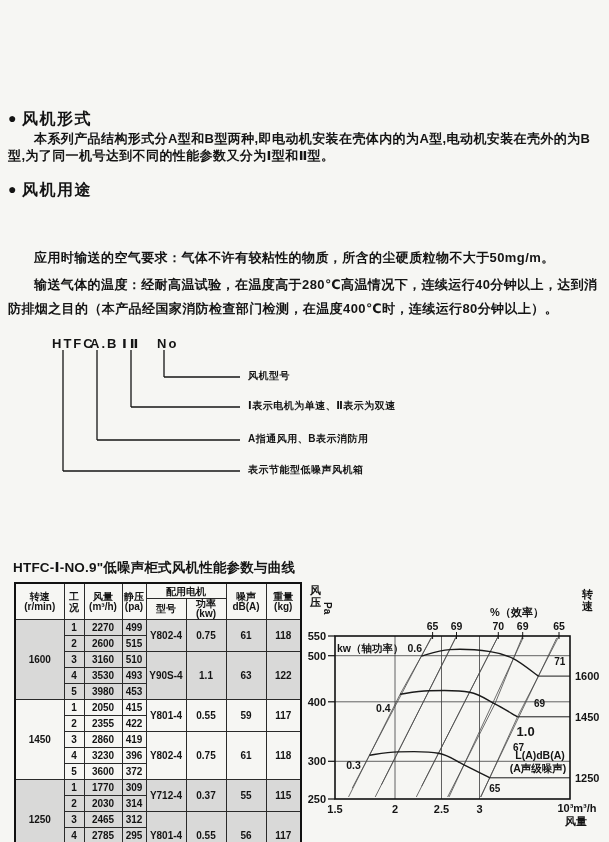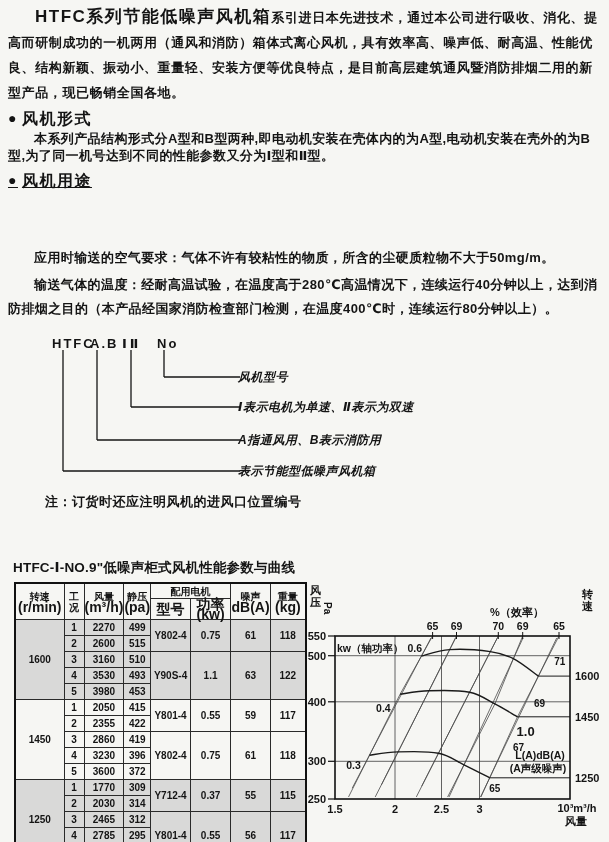--- a/index.html
+++ b/index.html
@@ -12,43 +12,42 @@
     font-weight:bold;
     overflow:hidden;
   }
   .abs{position:absolute;}
   .intro{left:8px;top:4px;width:594px;font-size:13px;line-height:25px;letter-spacing:0.6px;text-indent:27px;margin:0;}
   .intro .big-title{font-size:17px;letter-spacing:1.5px;}
   .sec-head{font-size:16px;letter-spacing:1.5px;left:8px;}
   .sec-head .bullet{font-size:14px;margin-right:4px;position:relative;top:-1px;}
   .para{left:8px;width:596px;font-size:13px;line-height:17px;letter-spacing:0.4px;text-indent:26px;margin:0;}
   .code-part{top:336px;font-size:13px;letter-spacing:2px;}
-  .diagram-label{left:238px;font-size:12px;letter-spacing:0.5px;white-space:nowrap;font-style:italic;}
+  .diagram-label{left:248px;font-size:10px;letter-spacing:0.5px;white-space:nowrap;}
   .note-line{left:45px;top:493px;font-size:13px;letter-spacing:0.5px;}
   .tbl-title{left:13px;top:559px;font-size:13.5px;letter-spacing:0.2px;white-space:nowrap;}
   table.ptable{border-collapse:collapse;border:2px solid #111;background:transparent;}
   .ptable th,.ptable td{border:1px solid #2a2a2a;text-align:center;vertical-align:middle;padding:0;font-weight:bold;}
   .ptable th{height:14px;}
   .ptable td{height:15px;font-size:10px;}
   .h1{font-size:10px;line-height:11px;}
-  .h2{font-size:14px;line-height:10px;font-weight:bold;}
+  .h2{font-size:10px;line-height:10px;font-weight:bold;}
   tr.shade td{background:#d9d9d8;}
   svg text{font-family:"Liberation Sans","DejaVu Sans",sans-serif;font-weight:bold;fill:#141414;}
 </style>
 </head>
 <body>
 
 <div class="page">
 
-  <p class="abs intro"><span class="big-title">HTFC系列节能低噪声风机箱</span><span>系引进日本先进技术，通过本公司进行吸收、消化、提高而研制成功的一机两用（通风和消防）箱体式离心风机，具有效率高、噪声低、耐高温、性能优良、结构新颖、振动小、重量轻、安装方便等优良特点，是目前高层建筑通风暨消防排烟二用的新型产品，现已畅销全国各地。</span></p>
 
   <div class="abs sec-head" style="top:109px;"><span class="bullet">●</span><span>风机形式</span></div>
   <p class="abs para" style="top:130px;">本系列产品结构形式分A型和B型两种,即电动机安装在壳体内的为A型,电动机安装在壳外的为B型,为了同一机号达到不同的性能参数又分为Ⅰ型和Ⅱ型。</p>
 
-  <div class="abs sec-head" style="top:171px;text-decoration:underline;"><span class="bullet">●</span><span>风机用途</span></div>
+  <div class="abs sec-head" style="top:180px;"><span class="bullet">●</span><span>风机用途</span></div>
   <p class="abs para" style="top:249px;">应用时输送的空气要求：气体不许有较粘性的物质，所含的尘硬质粒物不大于50mg/m。</p>
   <p class="abs para" style="top:273px;line-height:24px;">输送气体的温度：经耐高温试验，在温度高于280℃高温情况下，连续运行40分钟以上，达到消防排烟之目的（本产品经国家消防检查部门检测，在温度400℃时，连续运行80分钟以上）。</p>
 
   <span class="abs code-part" style="left:52px;">HTFC</span>
   <span class="abs code-part" style="left:90px;">A.B</span>
   <span class="abs code-part" style="left:122px;letter-spacing:3px;">ⅠⅡ</span>
   <span class="abs code-part" style="left:157px;">No</span>
 
   <svg class="abs" style="left:0;top:350px;" width="609" height="135">
     <g stroke="#141414" stroke-width="1.3">
@@ -59,21 +58,20 @@
       <line x1="164" y1="27" x2="240" y2="27"></line>
       <line x1="131" y1="57" x2="240" y2="57"></line>
       <line x1="97" y1="90" x2="240" y2="90"></line>
       <line x1="63" y1="121" x2="240" y2="121"></line>
     </g>
   </svg>
   <div class="abs diagram-label" style="top:369px;">风机型号</div>
   <div class="abs diagram-label" style="top:399px;">Ⅰ表示电机为单速、Ⅱ表示为双速</div>
   <div class="abs diagram-label" style="top:463px;">表示节能型低噪声风机箱</div>
   <div class="abs diagram-label" style="top:432px;">A指通风用、B表示消防用</div>
-  <div class="abs note-line">注：订货时还应注明风机的进风口位置编号</div>
 
   <div class="abs tbl-title">HTFC-Ⅰ-NO.9"低噪声柜式风机性能参数与曲线</div>
 
   <table class="abs ptable" style="left:14px;top:582px;">
     <colgroup>
       <col style="width:49px">
         <col style="width:20px">
         <col style="width:38px">
         <col style="width:24px">
       <col style="width:40px">

